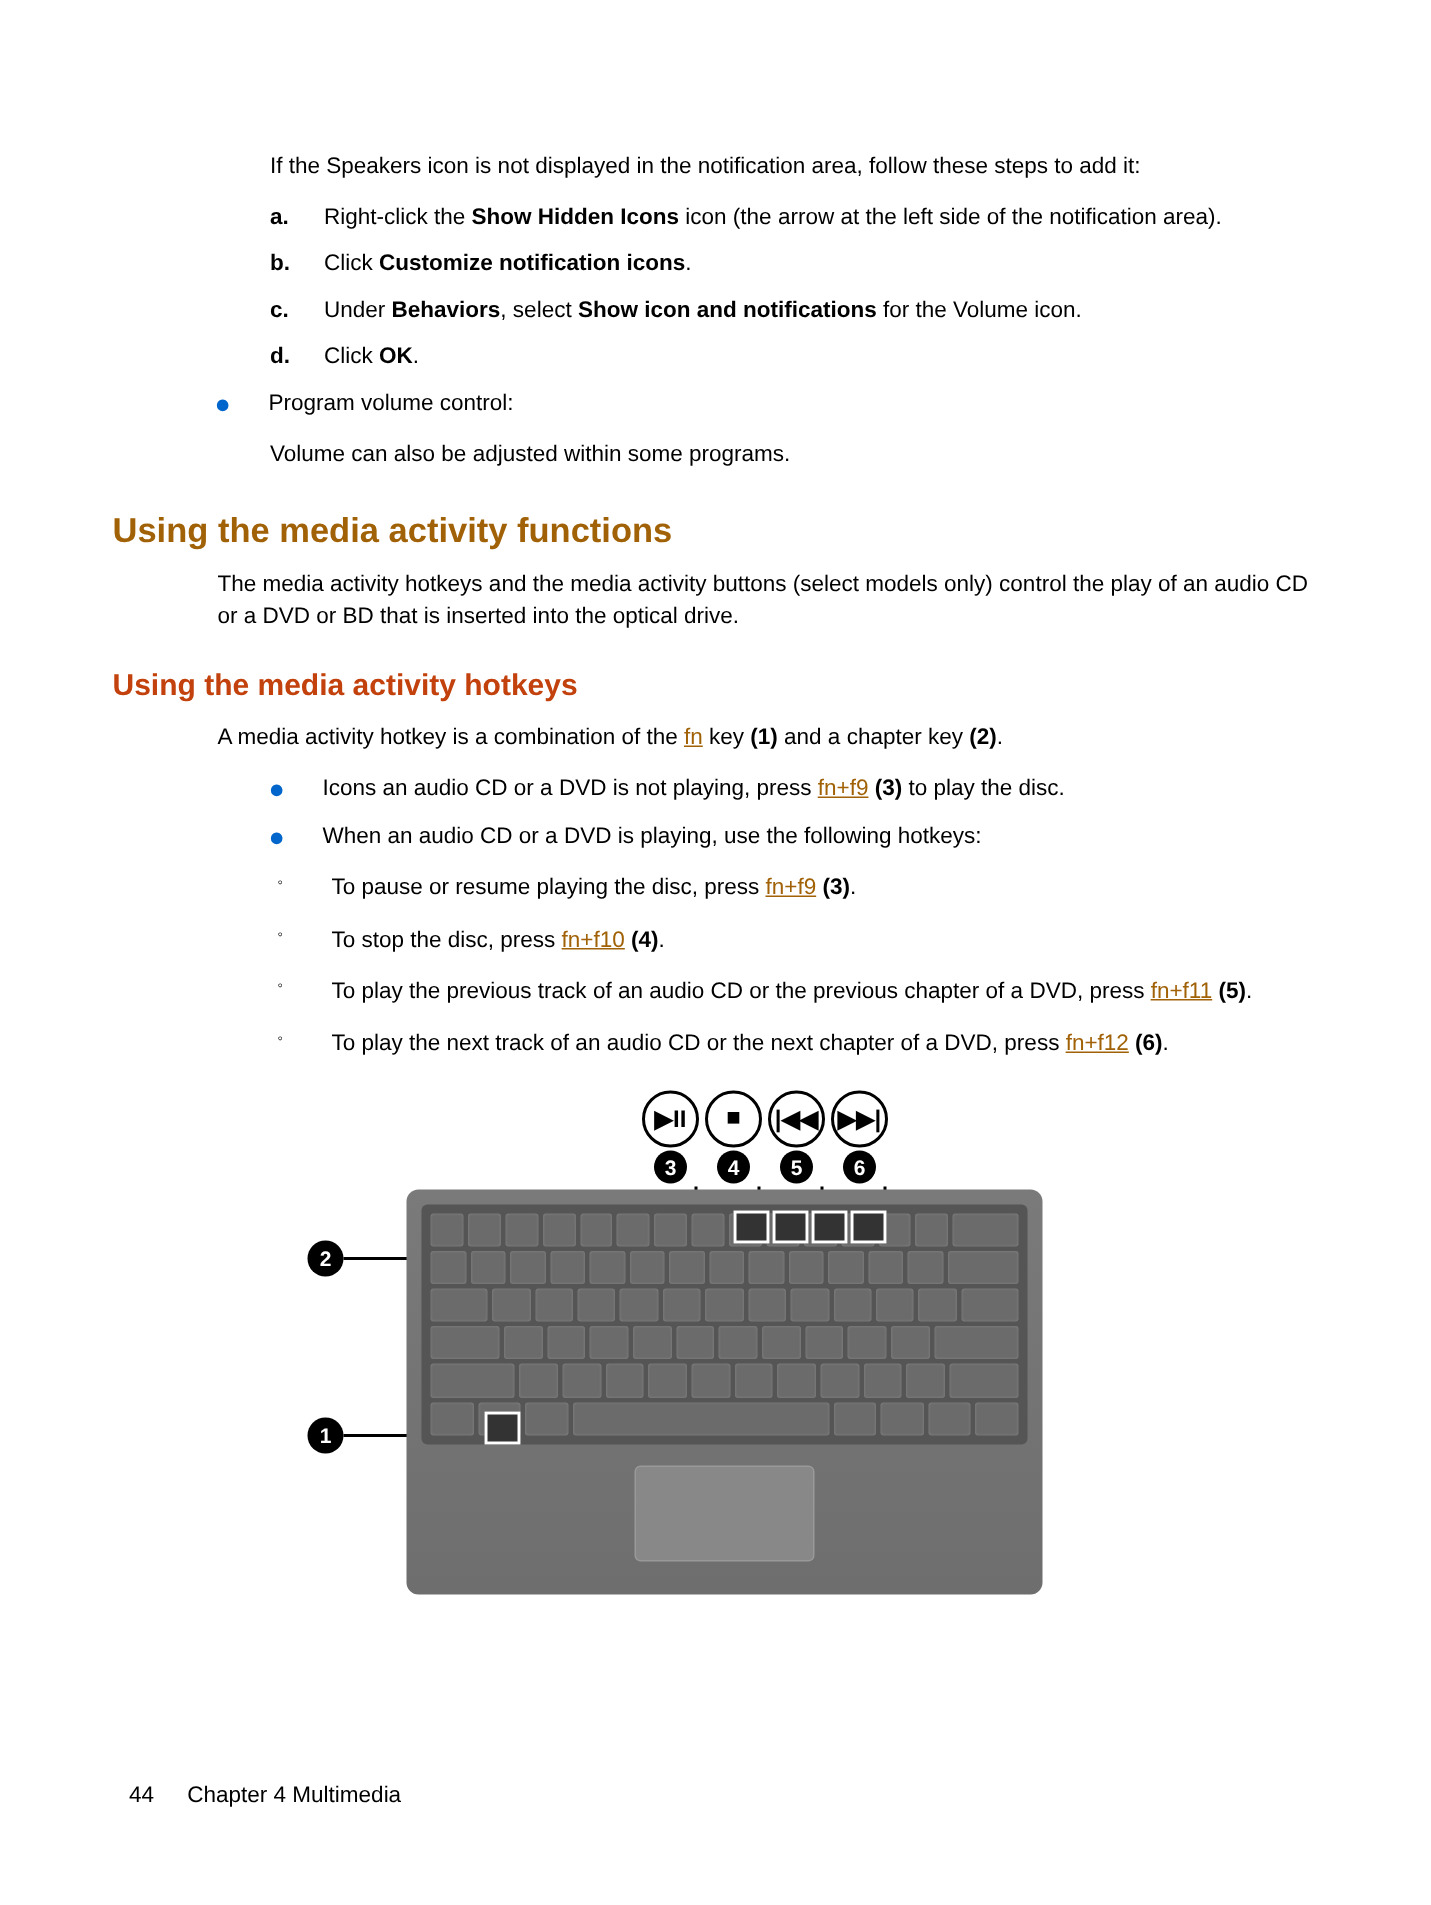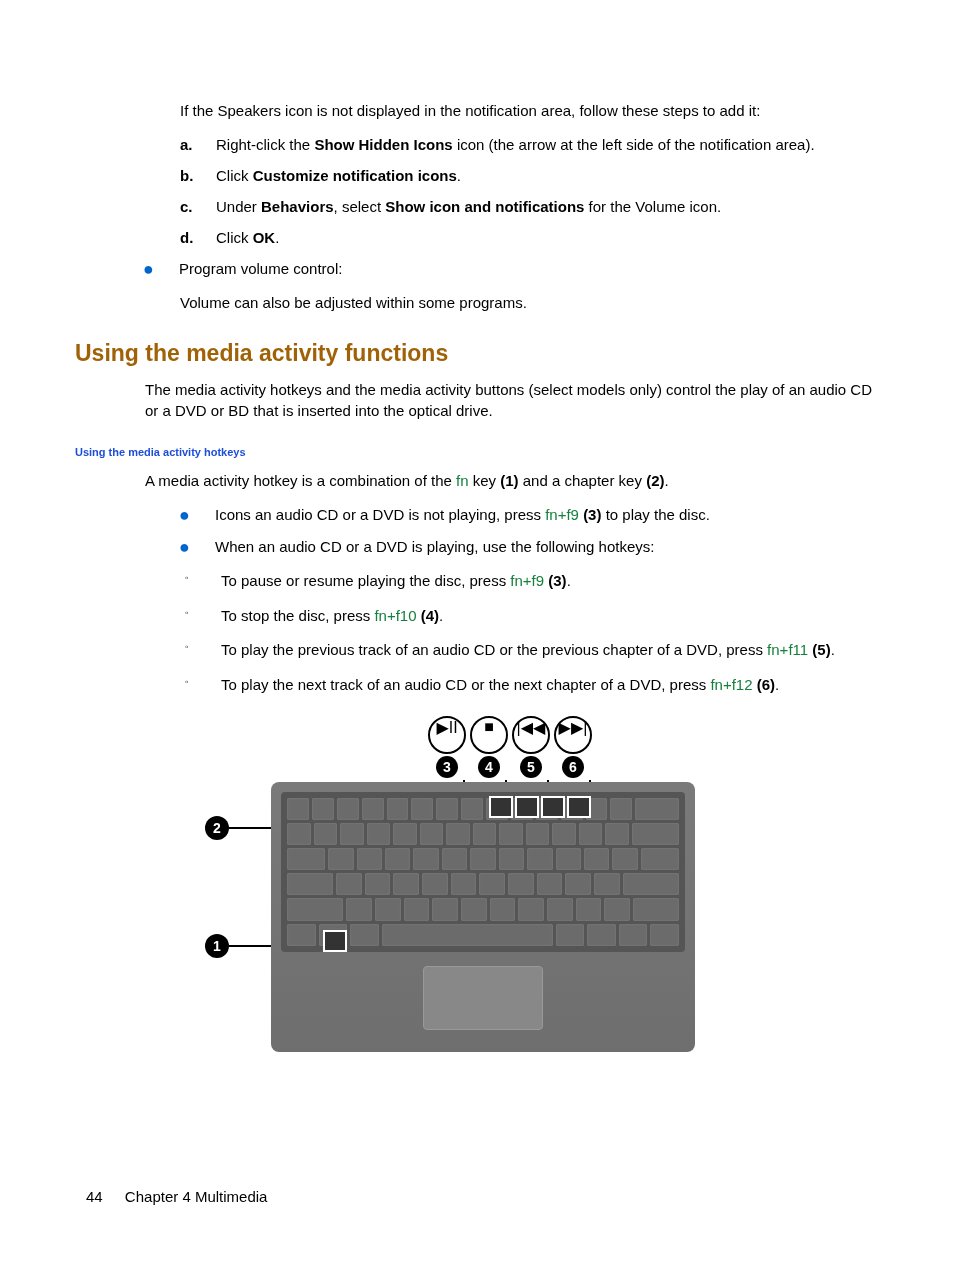--- a/index.html
+++ b/index.html
@@ -27,39 +27,39 @@
   .sub-list > li { display: flex; margin-bottom: 13px; }
   .sub-list .ring { width: 36px; flex-shrink: 0; font-size: 10px; line-height: 1.6; }
   .sub-list .txt { flex: 1; line-height: 1.45; }
   h1 {
     color: #a16207;
     font-size: 23px;
     font-weight: bold;
     margin: 26px 0 12px 0;
   }
   h2 {
-    color: #1d4ed8;
-    font-size: 11px;
+    color: #c2410c;
+    font-size: 20px;
     font-weight: bold;
     margin: 24px 0 12px 0;
   }
   .section-body { margin-left: 70px; }
   .bold { font-weight: bold; }
-  .blue-text { color: #15803d; }
+  .blue-text { color: #a16207; text-decoration: underline; }
   .footer {
     position: absolute;
     bottom: 65px;
     left: 86px;
     font-size: 15px;
   }
   .footer .pagenum { margin-right: 18px; }
   .media-icons { display:flex; gap:4px; justify-content:center; margin-bottom:2px; margin-left: 120px;}
   .media-icons .circ {
     width: 38px; height: 38px; border: 2.5px solid #000; border-radius: 50%;
-    display:flex; justify-content:center; font-size:16px; font-weight:normal;
+    display:flex; align-items:center; justify-content:center; font-size:16px; font-weight:bold;
   }
   .callouts { display:flex; gap:4px; justify-content:center; margin-bottom:4px; margin-left:120px;}
   .callouts .num, .left-callouts .num {
     width:22px; height:22px; background:#000; color:#fff; border-radius:50%;
     display:flex; align-items:center; justify-content:center; font-size:14px; font-weight:bold;
   }
   .callouts .cwrap { width:38px; display:flex; justify-content:center; }
   .laptop {
     width: 424px; height: 270px; margin-left: 66px;
     background: linear-gradient(#7a7a7a, #6e6e6e);

